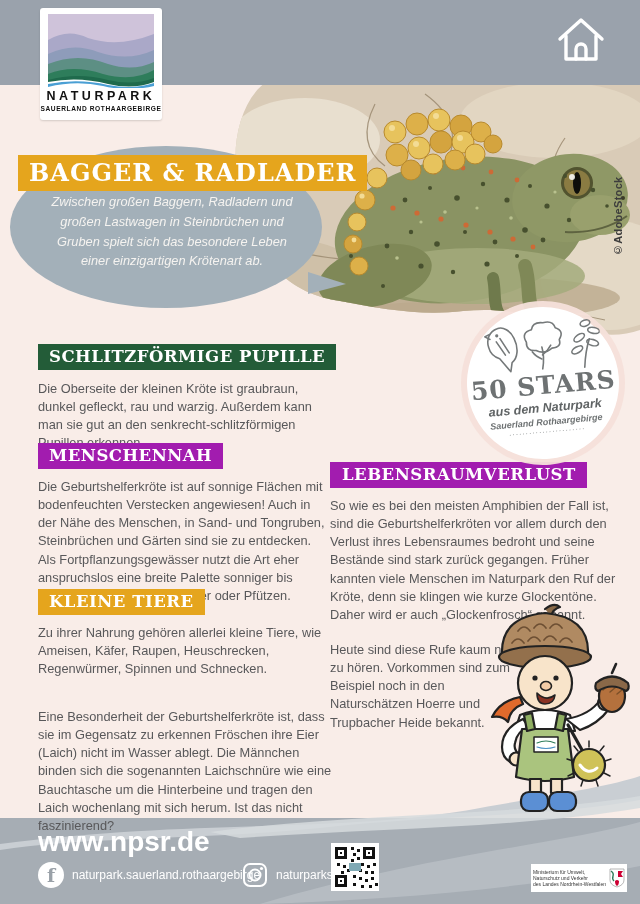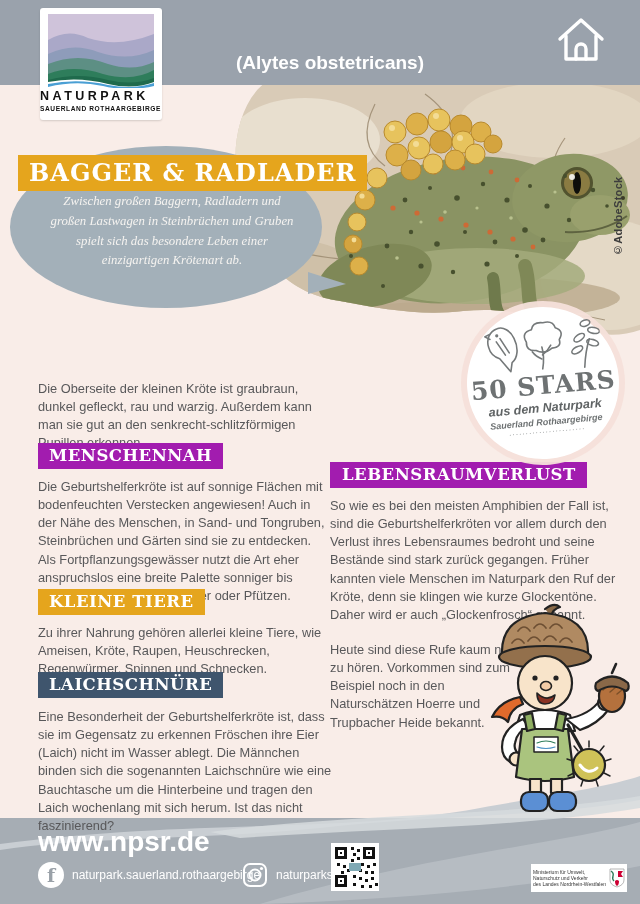--- a/index.html
+++ b/index.html
@@ -6,36 +6,36 @@
   .page{position:relative;width:640px;height:904px;background:#f9ede8;overflow:hidden;
         font-family:"Liberation Sans",sans-serif;}
   .abs{position:absolute;}
 
   
   .header{left:0;top:0;width:640px;height:85px;background:#9aa2ac;z-index:4;}
   .title{left:180px;top:9px;width:360px;text-align:center;color:#fff;font-size:33px;font-weight:bold;z-index:5;}
   .subtitle{left:180px;top:52px;width:300px;text-align:center;color:#fff;font-size:19px;font-weight:bold;z-index:5;}
   .home-btn{left:556px;top:13px;width:50px;height:52px;z-index:5;cursor:pointer;}
   .logo-box{left:40px;top:8px;width:122px;height:112px;background:#fff;border-radius:3px;z-index:6;
-            box-shadow:0 1px 2px rgba(0,0,0,.15);}
+            box-shadow:0 1px 2px rgba(0,0,0,.15);text-align:center;}
   .logo-art{display:block;margin:6px auto 2px;}
   .logo-name{font-size:12.5px;font-weight:bold;color:#111;letter-spacing:3.5px;line-height:1.1;}
   .logo-sub{font-size:6.6px;font-weight:bold;color:#111;letter-spacing:.6px;margin-top:1px;}
 
   
   .photo{left:225px;top:80px;z-index:1;}
   .credit{left:612px;top:96px;height:160px;z-index:4;writing-mode:vertical-rl;transform:rotate(180deg);
           font-size:11px;font-weight:bold;color:#3d3d3d;letter-spacing:.3px;}
 
   
   .blob{left:10px;top:146px;width:312px;height:162px;background:#a3b0b9;border-radius:50%;z-index:2;}
   .blob-tail{left:308px;top:272px;width:0;height:0;z-index:2;
              border-top:12px solid transparent;border-bottom:10px solid transparent;border-left:38px solid #a3b0b9;}
   .blob-text{left:48px;top:192px;width:248px;z-index:3;color:#f5f3f0;font-style:italic;
-             font-size:12.8px;line-height:1.55;text-align:center;font-family:Liberation Serif, serif;}
+             font-size:12.8px;line-height:1.55;text-align:center;}
   .banner{display:inline-block;color:#fff;font-family:"DejaVu Serif",serif;font-weight:bold;
           padding:3px 11px 4px;letter-spacing:.5px;z-index:3;white-space:nowrap;}
   .banner-big{font-size:24px;letter-spacing:1px;}
   .banner-sm{font-size:16.5px;}
   .c-gold{background:#e5a51d;}
   .c-green{background:#235c38;}
   .c-red{background:#a21caf;}
   .c-blue{background:#3f556d;}
 
   .para{color:#58585a;font-size:12.8px;line-height:1.42;z-index:3;hyphens:manual;}
@@ -186,21 +186,20 @@
             <circle cx="191" cy="64" r="3"></circle>
           <circle cx="235" cy="58" r="3"></circle>
             <circle cx="137" cy="116" r="2.6"></circle>
             <circle cx="129" cy="160" r="2.4"></circle>
         </g>
       </g>
     </g>
   </svg>
 
   <div class="abs header"></div>
-  <div class="abs subtitle">(Alytes obstetricans)</div>
   <div class="abs home-btn">
     <svg width="50" height="52" viewBox="0 0 50 52">
       <g stroke="#fff" stroke-width="3.4" fill="none" stroke-linecap="round" stroke-linejoin="round">
         <path d="M4,26 L25,7 L46,26"></path>
         <path d="M10,23 V46 H40 V23"></path>
         <path d="M20,46 V36 a5,5 0 0 1 10,0 V46"></path>
       </g>
     </svg>
   </div>
 
@@ -219,29 +218,29 @@
     <div class="logo-sub">SAUERLAND ROTHAARGEBIRGE</div>
   </div>
 
   <div class="abs credit">©AdobeStock</div>
 
   <div class="abs blob"></div>
   <div class="abs blob-tail"></div>
   <div class="abs banner banner-big c-gold" style="left:18px;top:155px;">BAGGER &amp; RADLADER</div>
   <div class="abs blob-text">Zwischen großen Baggern, Radladern und großen Lastwagen in Steinbrüchen und Gruben spielt sich das besondere Leben einer einzigartigen Krötenart ab.</div>
 
+  <div class="abs banner banner-sm c-green" style="left:38px;top:344px;">SCHLITZFÖRMIGE PUPILLE</div>
   <div class="abs para" style="left:38px;top:380px;width:292px;">Die Oberseite der kleinen Kröte ist graubraun, dunkel gefleckt, rau und warzig. Außerdem kann man sie gut an den senkrecht-schlitzförmigen Pupillen erkennen.</div>
 
   <div class="abs banner banner-sm c-red" style="left:38px;top:443px;">MENSCHENNAH</div>
   <div class="abs para" style="left:38px;top:478px;width:292px;">Die Geburtshelferkröte ist auf sonnige Flächen mit bodenfeuchten Verstecken angewiesen! Auch in der Nähe des Menschen, in Sand- und Tongruben, Stein­brüchen und Gärten sind sie zu entdecken. Als Fort­pflanzungsgewässer nutzt die Art eher anspruchslos eine breite Palette sonniger bis halbschattiger Tüm­pel, Weiher oder Pfützen.</div>
 
   <div class="abs banner banner-sm c-gold" style="left:38px;top:589px;">KLEINE TIERE</div>
-  <div class="abs para" style="left:38px;top:624px;width:292px;">Zu ihrer Nahrung gehören allerlei kleine Tiere, wie Ameisen, Kröte, Raupen, Heuschrecken, Regenwür­mer, Spinnen und Schnecken.</div>
-
-  <div class="abs banner banner-sm c-blue" style="left:38px;top:672px;">LAICHSCHNÜRE</div>
+  <div class="abs para" style="left:38px;top:624px;width:292px;">Zu ihrer Nahrung gehören allerlei kleine Tiere, wie Ameisen, Käfer, Raupen, Heuschrecken, Regenwür­mer, Spinnen und Schnecken.</div>
+
   <div class="abs para" style="left:38px;top:708px;width:296px;">Eine Besonderheit der Geburtshelferkröte ist, dass sie im Gegensatz zu erkennen Fröschen ihre Eier (Laich) nicht im Wasser ablegt. Die Männchen binden sich die sogenannten Laichschnüre wie eine Bauchtasche um die Hinterbeine und tragen den Laich wochenlang mit sich herum. Ist das nicht faszinierend?</div>
 
   <div class="abs banner banner-sm c-red" style="left:330px;top:462px;padding-left:12px;">LEBENSRAUMVERLUST</div>
   <div class="abs para" style="left:330px;top:497px;width:300px;">So wie es bei den meisten Amphibien der Fall ist, sind die Geburtshelferkröten vor allem durch den Verlust ihres Lebensraumes bedroht und seine Bestände sind stark zurück gegangen. Früher kannten viele Menschen im Naturpark den Ruf der Kröte, denn sie klingen wie kurze Glockentöne. Daher wird er auch „Glockenfrosch“ genannt.</div>
   <div class="abs para" style="left:330px;top:641px;width:200px;">Heute sind diese Rufe kaum noch zu hören. Vorkommen sind zum Beispiel noch in den Naturschätzen Hoerre und Trupbacher Heide bekannt.</div>
 
   <div class="abs badge">
     <svg width="122" height="58" viewBox="0 0 122 58" style="margin-top:10px;">
       <g stroke="#75797a" stroke-width="1.6" fill="none" stroke-linecap="round" stroke-linejoin="round">
         <path d="M20,8 C12,10 8,18 10,26 C11,32 15,36 20,38 L30,52 L32,43 C38,39 40,29 36,19 C33,11 26,6 20,8 Z"></path>

